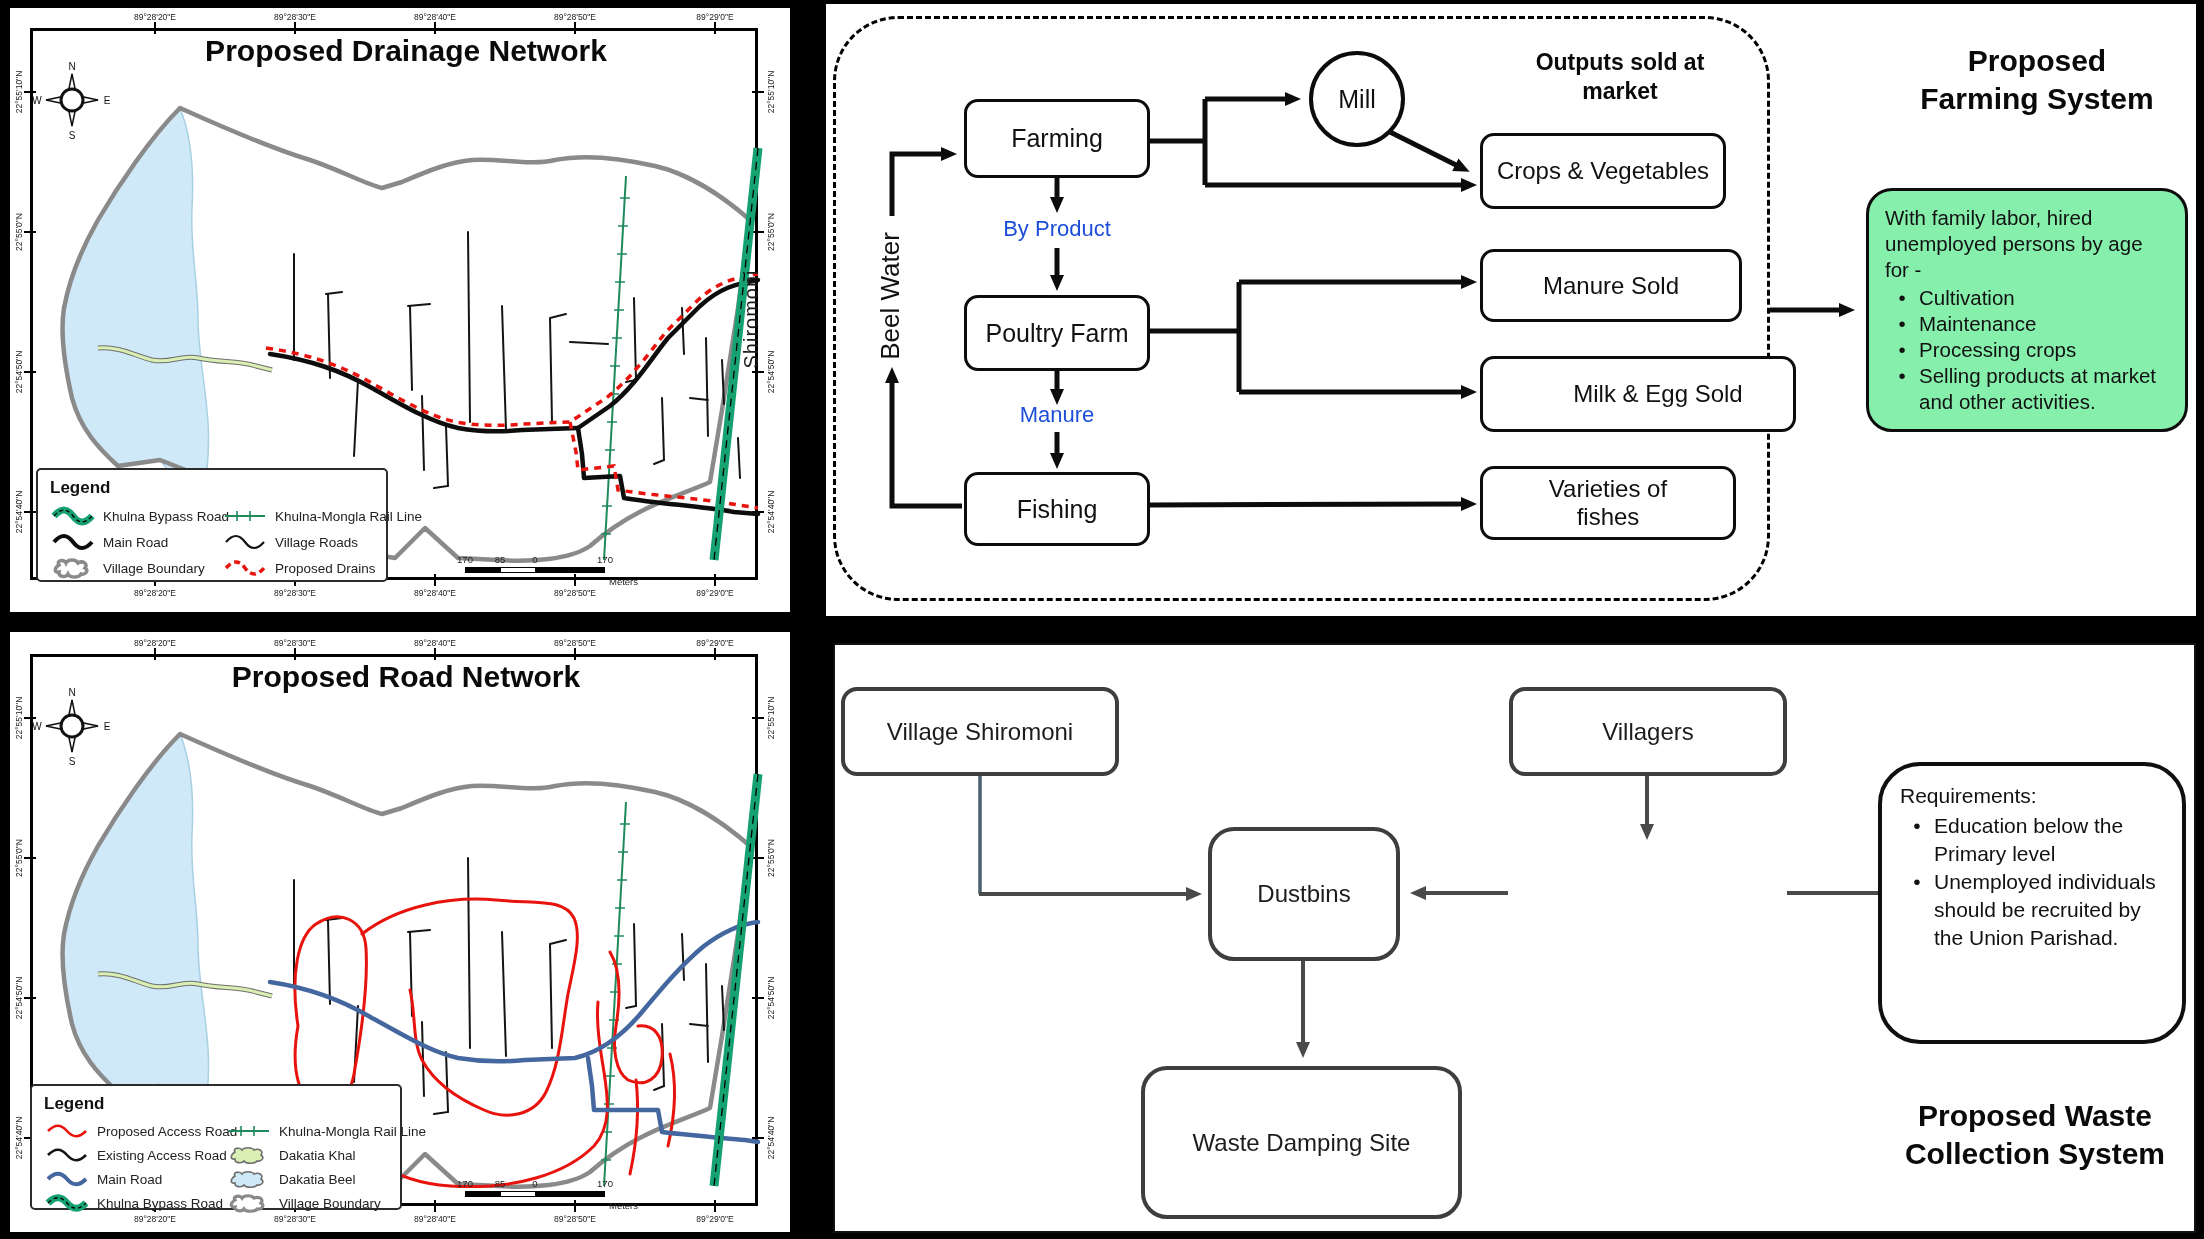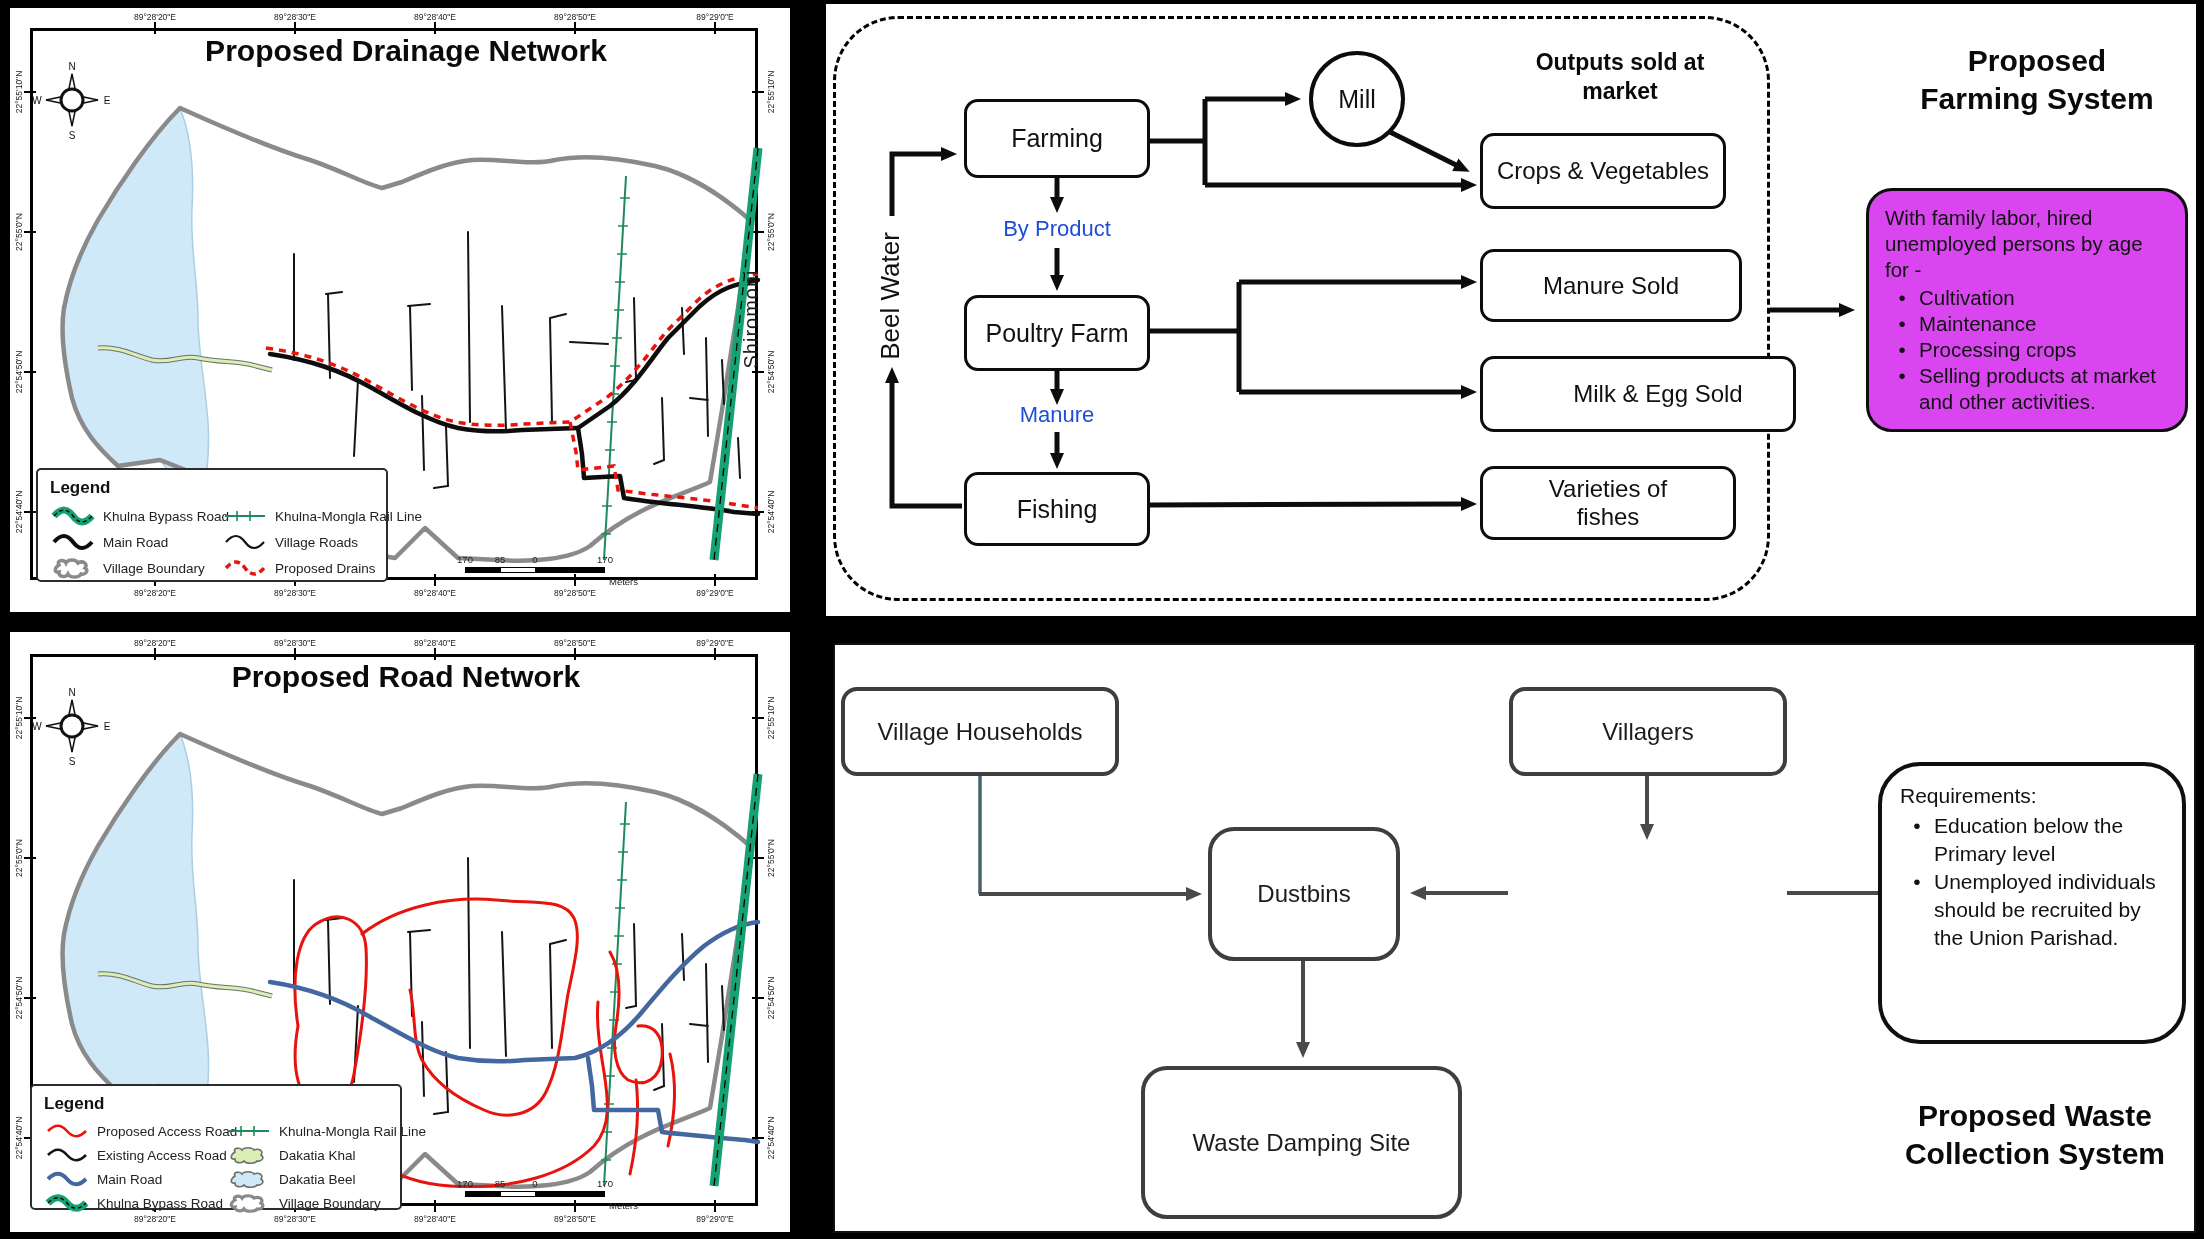--- a/index.html
+++ b/index.html
@@ -23,21 +23,21 @@
   .scalebar .bar{position:absolute;top:13px;left:0;height:6px;width:140px;border:1px solid #000;box-sizing:border-box;display:flex;}
   .scalebar .seg{height:100%;}
   .scalebar .unit{position:absolute;top:10px;left:144px;font-size:9.5px;color:#222;margin-top:12px;}
   .compass-label{position:absolute;font-size:10px;color:#111;transform:translate(-50%,-50%);}
   
   .fnode{position:absolute;background:#fff;border:3px solid #0c0c0c;border-radius:14px;display:flex;align-items:center;justify-content:center;text-align:center;font-size:25px;color:#111;box-sizing:border-box;line-height:1.15;}
   .flabel{position:absolute;font-size:22px;color:#1d4ed8;white-space:nowrap;transform:translateX(-50%);}
   .dashed-border{position:absolute;border:3px dashed #000;border-radius:65px;box-sizing:border-box;}
   .heading{position:absolute;font-weight:bold;color:#0a0a0a;text-align:center;transform:none;}
   .vert-label{position:absolute;font-size:26px;color:#111;white-space:nowrap;transform:translate(-50%,-50%) rotate(-90deg);}
-  .note-box{position:absolute;background:#d946ef;border:3px solid #0c0c0c;border-radius:26px;box-sizing:border-box;padding:14px 16px;font-size:20.5px;line-height:26px;color:#111;}
+  .note-box{position:absolute;background:#86efac;border:3px solid #0c0c0c;border-radius:26px;box-sizing:border-box;padding:14px 16px;font-size:20.5px;line-height:26px;color:#111;}
   .note-box ul,.req-box ul{list-style:none;margin:2px 0 0 0;padding:0;}
   .note-box li,.req-box li{display:flex;}
   .note-box li::before,.req-box li::before{content:"\2022";flex:0 0 34px;text-align:center;}
   .wnode{position:absolute;background:#fff;border:4px solid #3e3e3e;border-radius:16px;display:flex;align-items:center;justify-content:center;text-align:center;font-size:24px;color:#1c1c1c;box-sizing:border-box;}
   .req-box{position:absolute;background:#fff;border:4px solid #0f0f0f;border-radius:42px;box-sizing:border-box;padding:16px 18px;font-size:21px;line-height:28px;color:#111;}
 </style>
 </head>
 <body>
 
 <div id="screen">
@@ -493,21 +493,21 @@
       <path d="M145,130 L145,249" stroke="#47616d" stroke-width="3.5" fill="none"></path>
       <g stroke="#4a4a4a" stroke-width="4" fill="none">
         <path d="M144,249 L354,249" marker-end="url(#ahG)"></path>
         <path d="M812,131 L812,182" marker-end="url(#ahG)"></path>
         <path d="M673,248 L588,248" marker-end="url(#ahG)"></path>
         <path d="M952,248 L1043,248"></path>
         <path d="M468,314 L468,400" marker-end="url(#ahG)"></path>
       </g>
     </svg>
 
-    <div class="wnode" style="left:6px;top:42px;width:278px;height:89px;">Village Households</div>
+    <div class="wnode" style="left:6px;top:42px;width:278px;height:89px;">Village Shiromoni</div>
     <div class="wnode" style="left:674px;top:42px;width:278px;height:89px;">Villagers</div>
     <div class="wnode" style="left:373px;top:182px;width:192px;height:134px;border-radius:26px;">Dustbins</div>
     <div class="wnode" style="left:306px;top:421px;width:321px;height:153px;border-radius:26px;text-align:right;">Waste Damping Site</div>
 
     <div class="req-box" style="left:1043px;top:117px;width:308px;height:282px;">
       <div>Requirements:</div>
       <ul>
         <li>
             <span>Education below the Primary level</span>
           </li>

